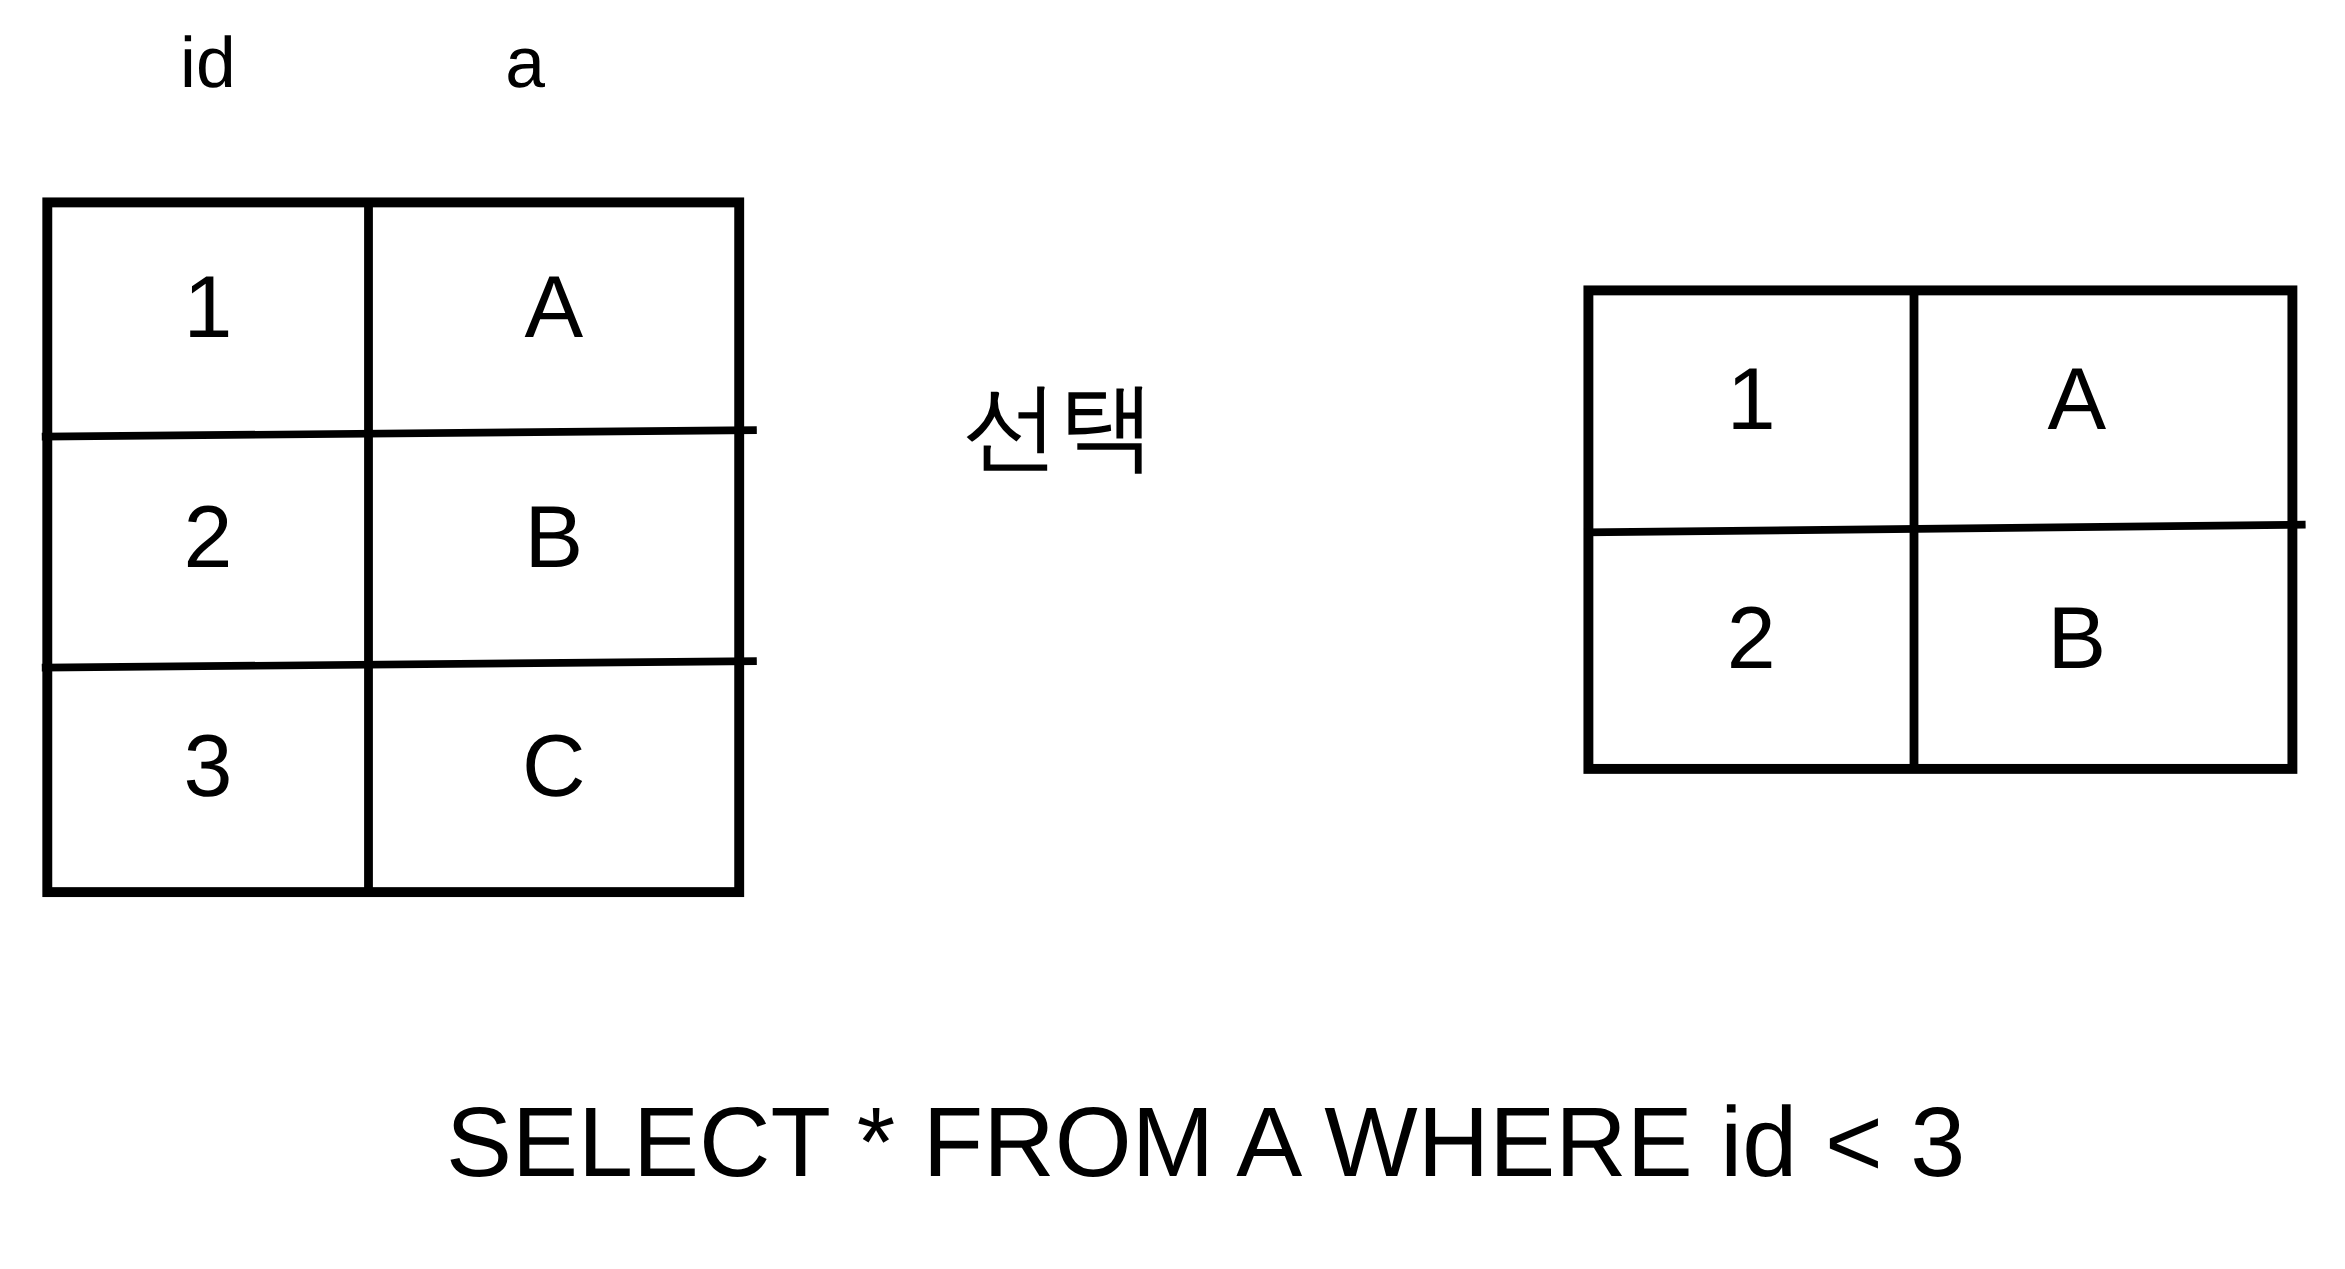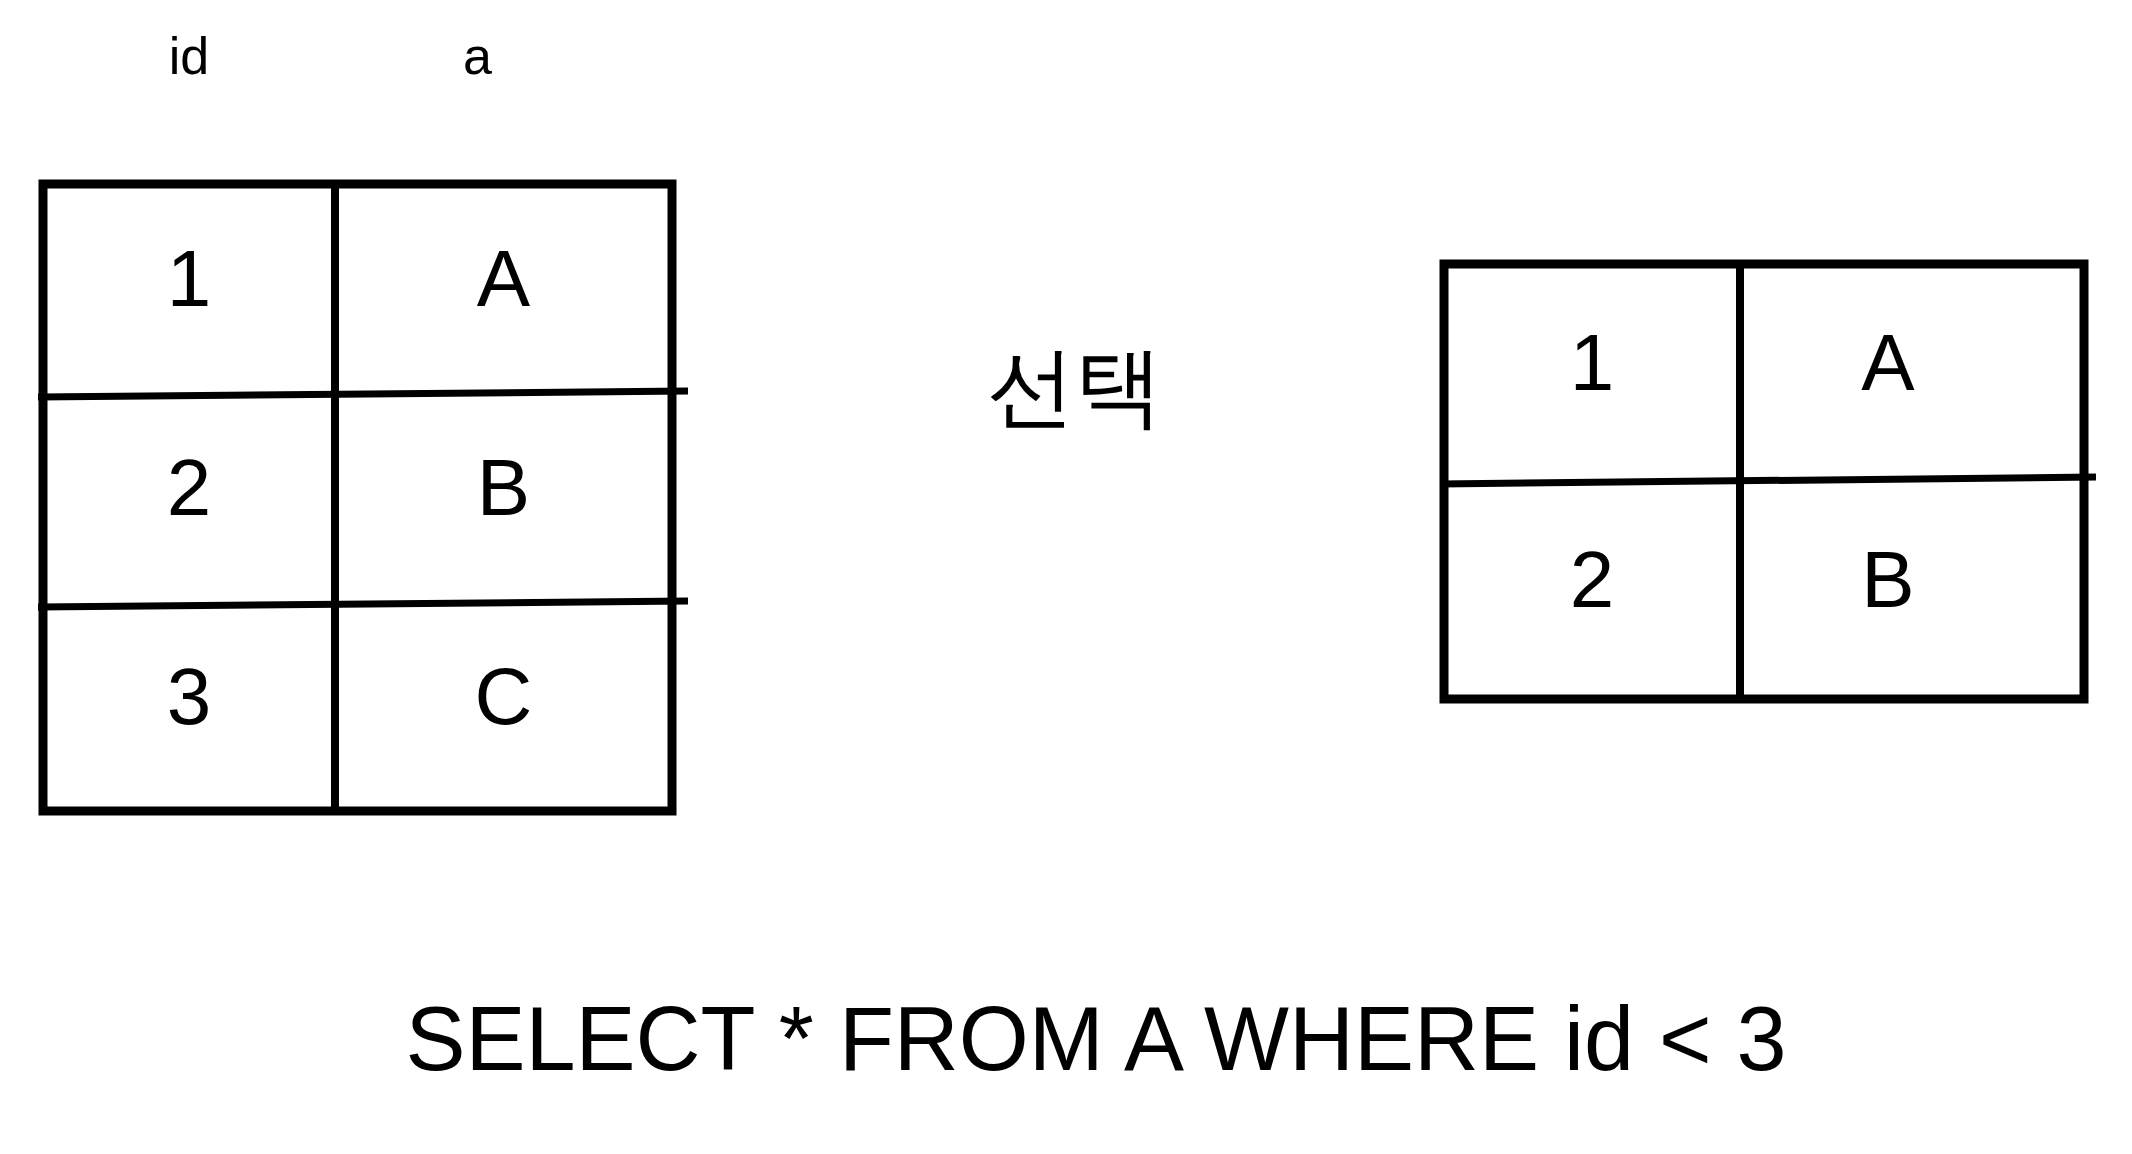--- a/index.html
+++ b/index.html
@@ -20,21 +20,21 @@
   
   .header-row {
     position: absolute;
     left: 43px; top: 8px;
     width: 629px; height: 96px;
     display: grid;
     grid-template-columns: 292px 337px;
   }
   .header-cell {
     display: flex; align-items: center; justify-content: center;
-    font-size: 52px;
+    font-size: 65px;
   }
   .header-cell.col-a { transform: translateX(-26px); }
 
   
   .src-cells {
     position: absolute;
     left: 43px; top: 184px;
     width: 629px; height: 627px;
     display: grid;
     grid-template-columns: 292px 337px;
@@ -54,21 +54,20 @@
     padding-bottom: 20px;
     font-size: 80px;
   }
   .res-cells .cell.col-letter { transform: translateX(-24px); }
 
   
   .operation {
     position: absolute;
     left: 875px; top: 330px;
     width: 400px;
-    text-align: center;
     font-size: 88px;
     line-height: 1.3;
   }
 
   
   .caption {
     position: absolute;
     left: 0; top: 988px;
     width: 2132px;
     text-align: center;

